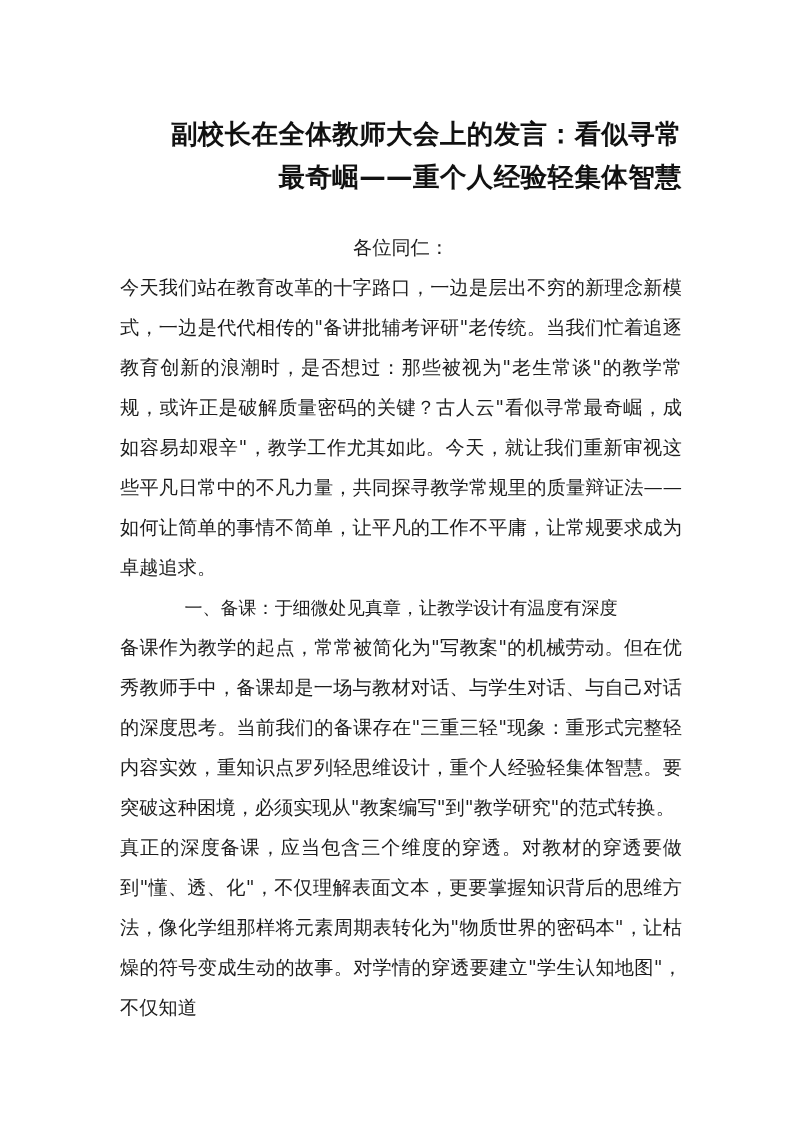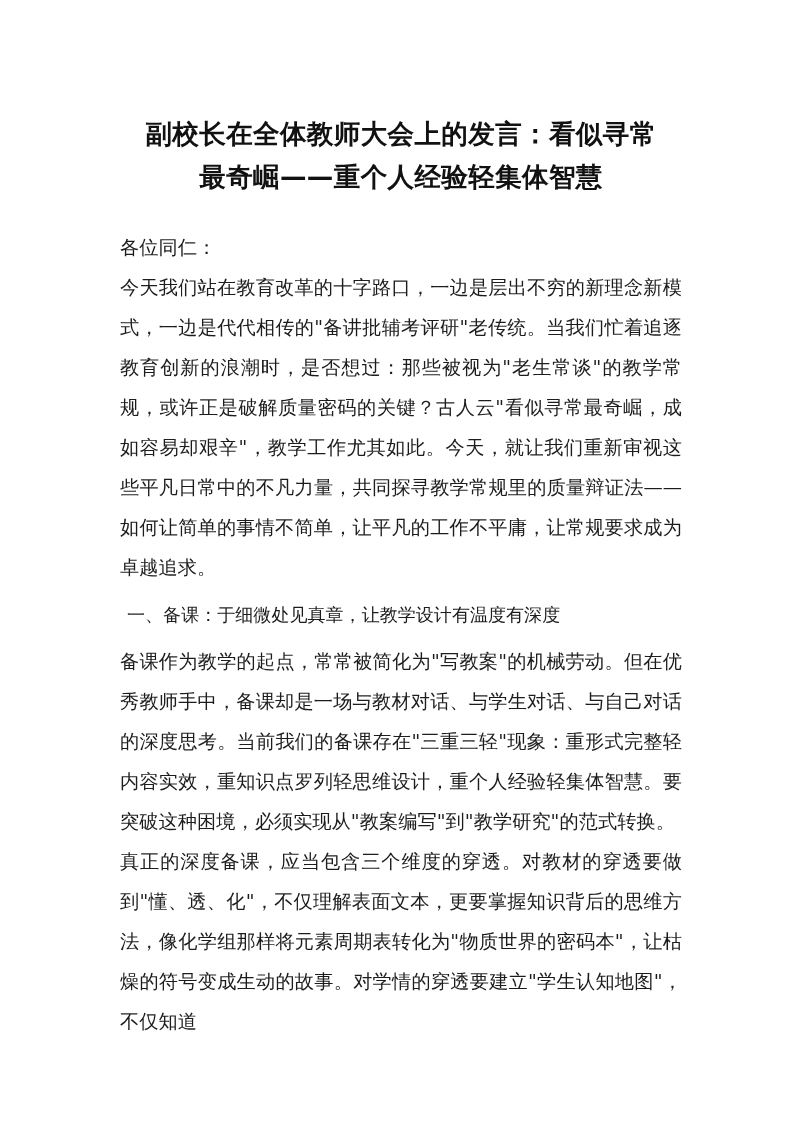--- a/index.html
+++ b/index.html
@@ -30,21 +30,21 @@
     top: 112px;
     width: 562px;
   }
 
   
   .doc-title {
     font-family: "DejaVu Sans", "Liberation Sans", sans-serif;
     font-weight: 700;
     font-size: 26.5px;
     line-height: 43px;
-    text-align: center;
+    text-align: right;
     color: #111111;
     letter-spacing: 0.4px;
     margin: 0 0 30px 0;
     padding: 0;
   }
   .doc-title .tline {
     display: block;
     white-space: nowrap;
   }
 
@@ -54,30 +54,30 @@
     line-height: 40px;
     text-align: justify;
     text-justify: inter-ideograph;
     color: #1c1c1c;
     margin: 0;
     padding: 0;
     letter-spacing: 0.05px;
   }
 
   .para.short {
-    text-align: left;
+    text-align: center;
   }
 
   
   .section-heading {
     font-size: 18px;
     line-height: 40px;
-    text-align: left;
+    text-align: center;
     color: #1c1c1c;
-    margin: 7px;
+    margin: 0;
     padding: 0;
     letter-spacing: 0.05px;
   }
 </style>
 </head>
 <body>
 
 <div class="page">
   <div class="content">
 

